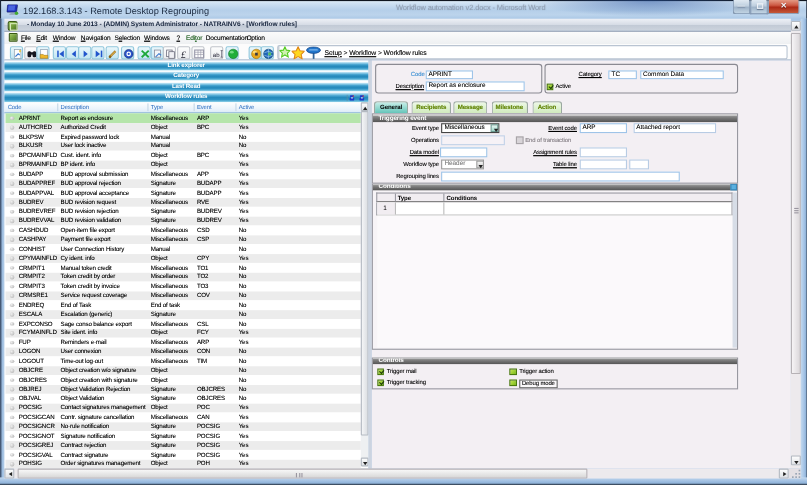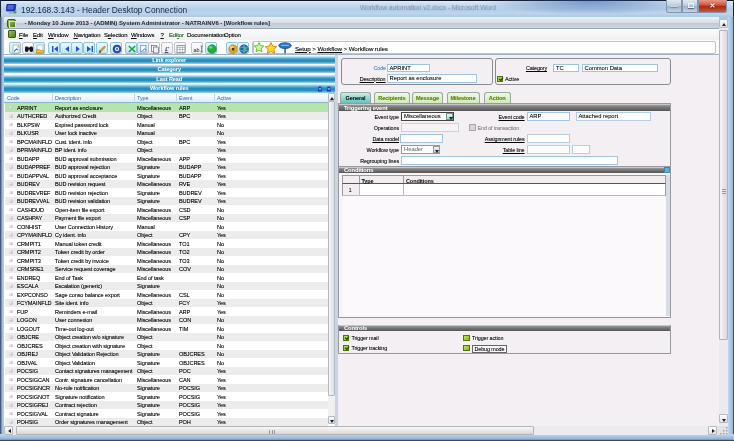--- a/index.html
+++ b/index.html
@@ -126,21 +126,21 @@
 <div id="edgeL"></div>
 <div id="edgeR"></div>
 <div id="glass-blob"></div>
 <svg id="rdp-ico" class="abs" viewBox="0 0 12 10">
   <rect x="1" y="0" width="9" height="7" rx="0.8" fill="#2233bb" stroke="#111a66" stroke-width="0.6" transform="skewX(-8)"></rect>
   <rect x="2" y="1" width="6" height="4.5" fill="#4a66e0" transform="skewX(-8)"></rect>
   <rect x="3.5" y="7.5" width="4" height="1" fill="#8899aa"></rect>
   <rect x="2.5" y="8.5" width="6" height="1" fill="#99aabb"></rect>
   <circle cx="9" cy="8" r="1.6" fill="#44aa33"></circle>
 </svg>
-<div id="rdp-title">192.168.3.143 - Header Desktop Connection</div>
+<div id="rdp-title">192.168.3.143 - Remote Desktop Regrouping</div>
 <div id="word-ghost">Workflow automation v2.docx - Microsoft Word</div>
 <div class="capbtn" id="btn-min">
     <span style="color:#f2f5fa;text-shadow:0 1px 1px rgba(40,60,90,.8)">—</span>
   </div>
 <div class="capbtn" id="btn-max">
     <i style="position:absolute;left:4.5px;top:3px;width:6px;height:5px;border:1.4px solid #f2f5fa;box-shadow:0 1px 1px rgba(40,60,90,.6)"></i>
   </div>
 <div class="capbtn" id="btn-close">
     <span style="color:#f4f6fa;font-weight:bold;text-shadow:0 1px 1px rgba(80,20,10,.9)">✕</span>
   </div>

